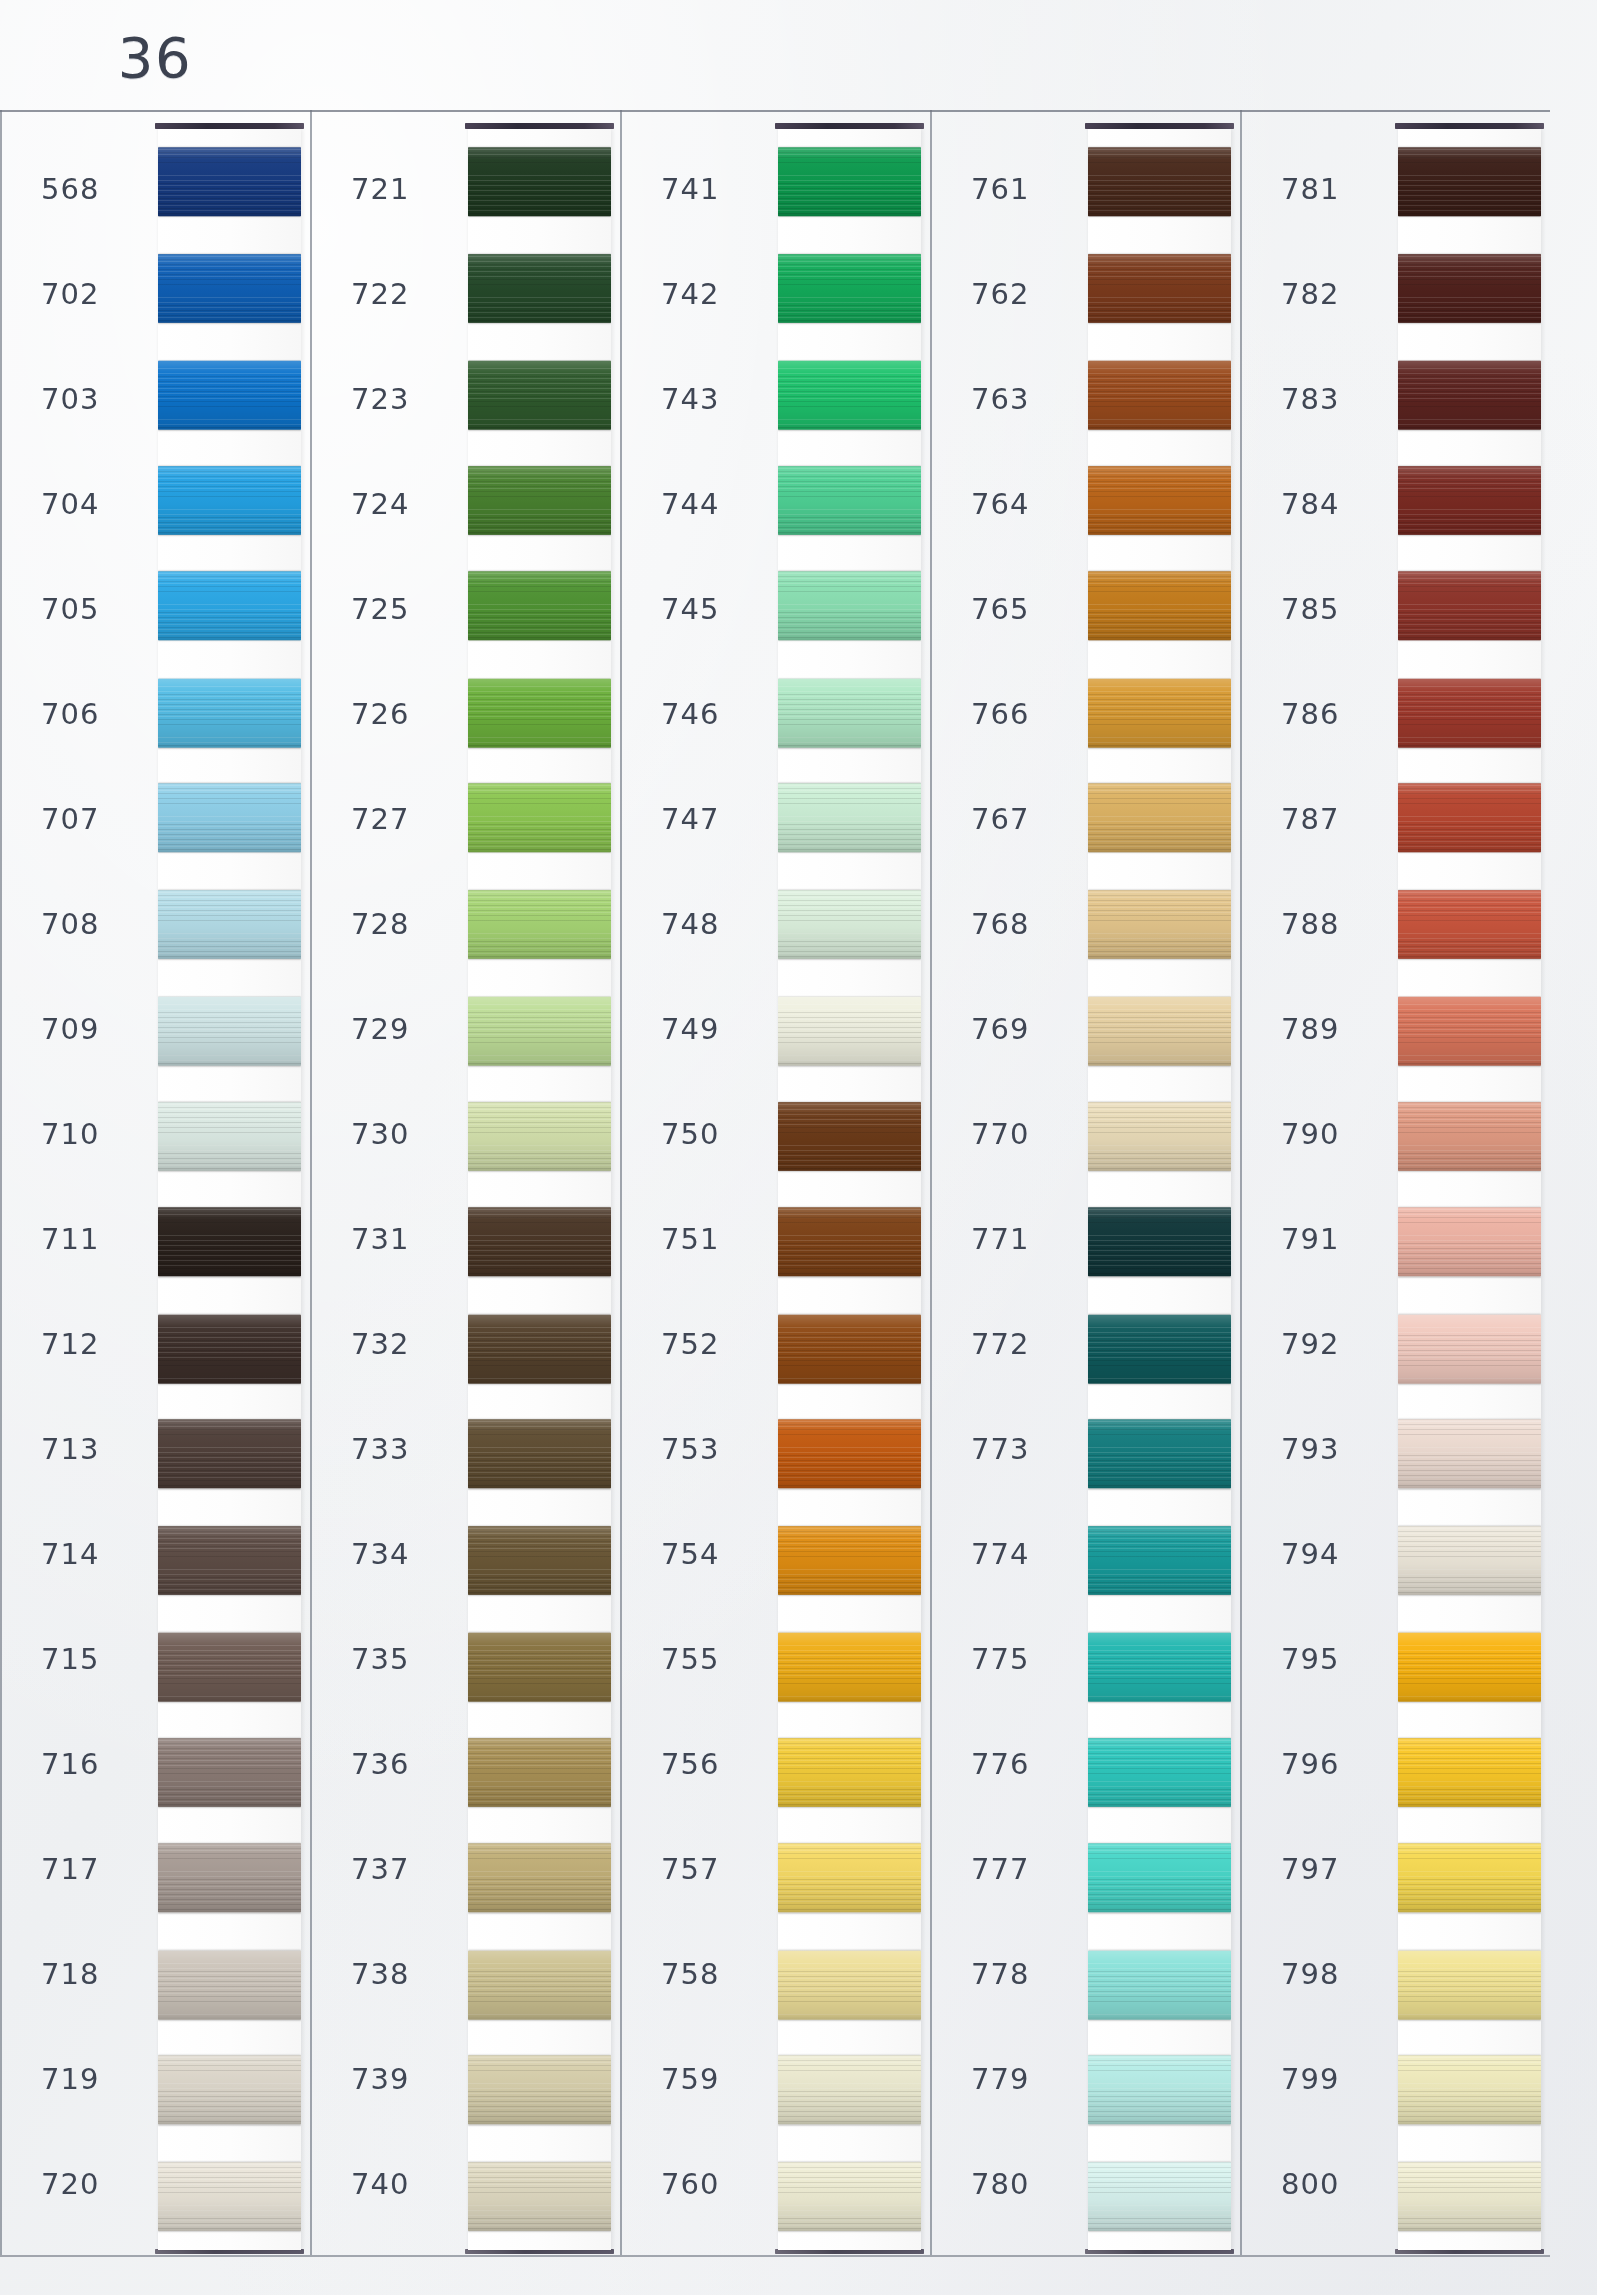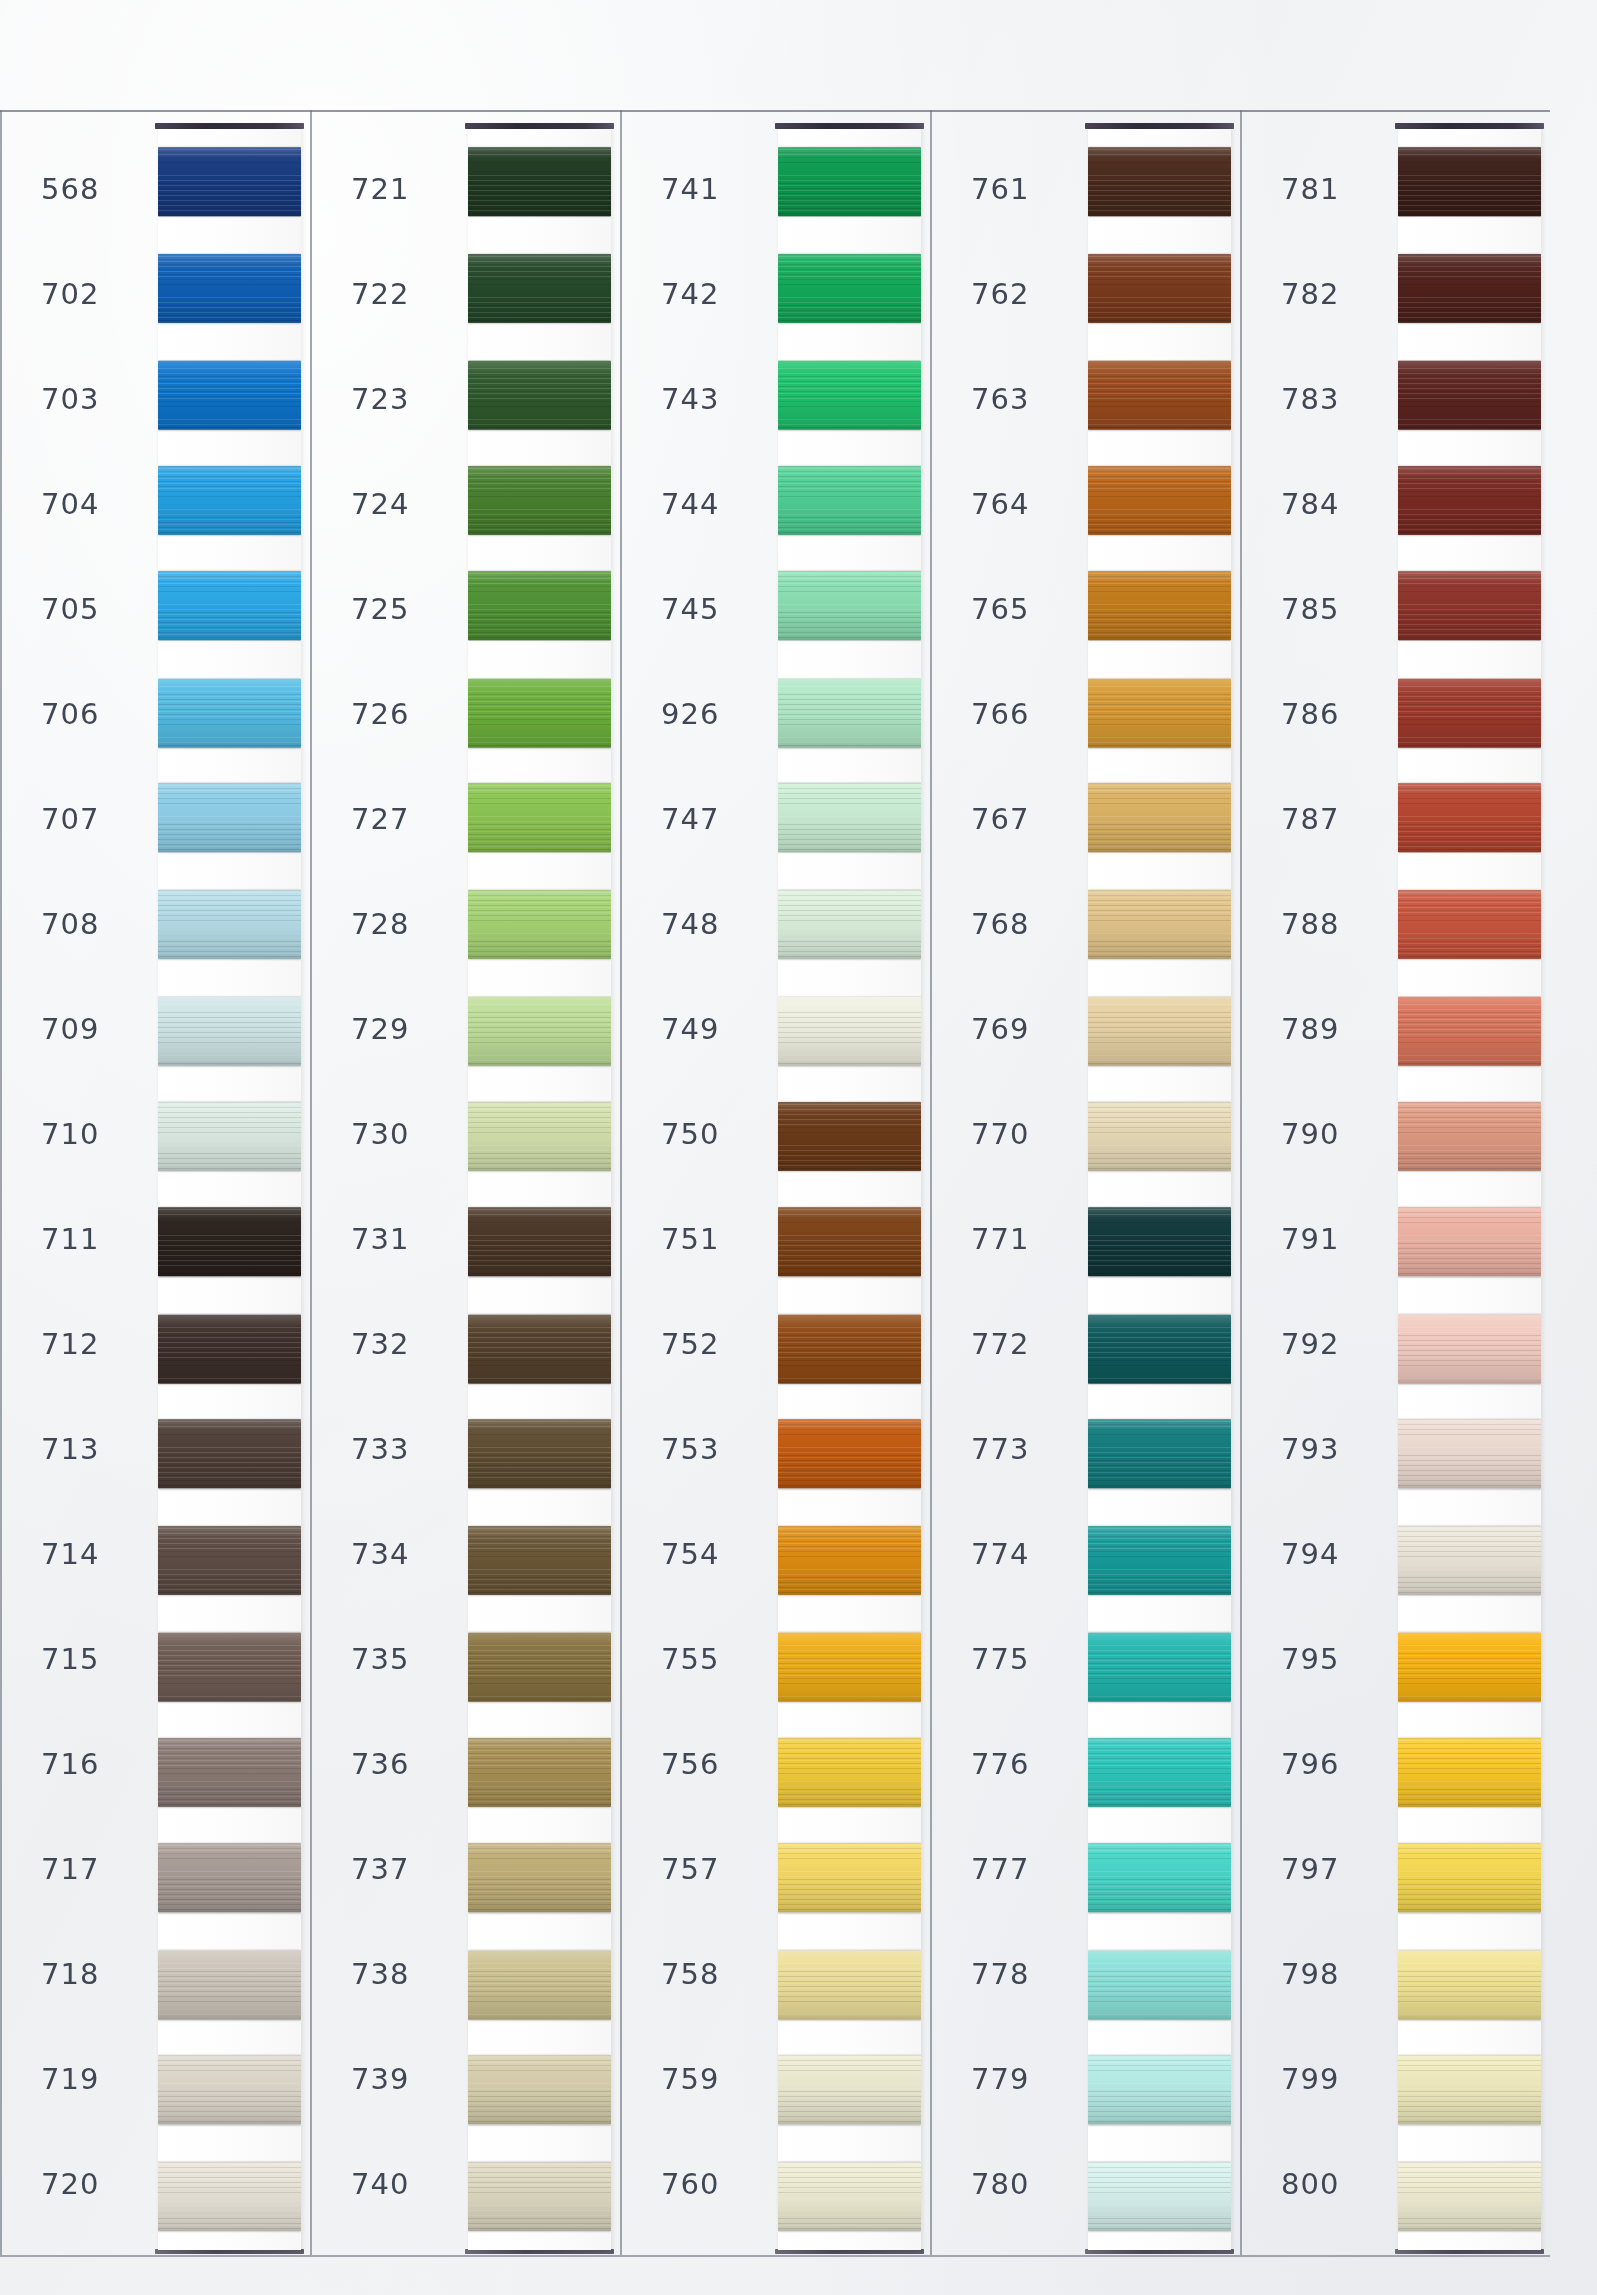--- a/index.html
+++ b/index.html
@@ -179,20 +179,21 @@
   .cell:nth-child(3n) .skein { transform: translateY(0.7px); }
 </style>
 </head>
 <body>
 
 <div id="card">
   <div id="sheet"></div>
   <div class="columns">
       <div class="col">
         <div class="col-vline"></div>
+        <div class="col-header">36</div>
         <div class="col-rule"></div>
         <div class="col-rule-bottom"></div>
         <div class="strip-cap top"></div>
         <div class="strip-cap bottom"></div>
         <div class="labels">
           <div class="label">568</div>
           <div class="label">702</div>
           <div class="label">703</div>
           <div class="label">704</div>
           <div class="label">705</div>
@@ -371,21 +372,21 @@
         <div class="col-rule"></div>
         <div class="col-rule-bottom"></div>
         <div class="strip-cap top"></div>
         <div class="strip-cap bottom"></div>
         <div class="labels">
           <div class="label">741</div>
           <div class="label">742</div>
           <div class="label">743</div>
           <div class="label">744</div>
           <div class="label">745</div>
-          <div class="label">926</div>
+          <div class="label">746</div>
           <div class="label">747</div>
           <div class="label">748</div>
           <div class="label">749</div>
           <div class="label">750</div>
           <div class="label">751</div>
           <div class="label">752</div>
           <div class="label">753</div>
           <div class="label">754</div>
           <div class="label">755</div>
           <div class="label">756</div>

